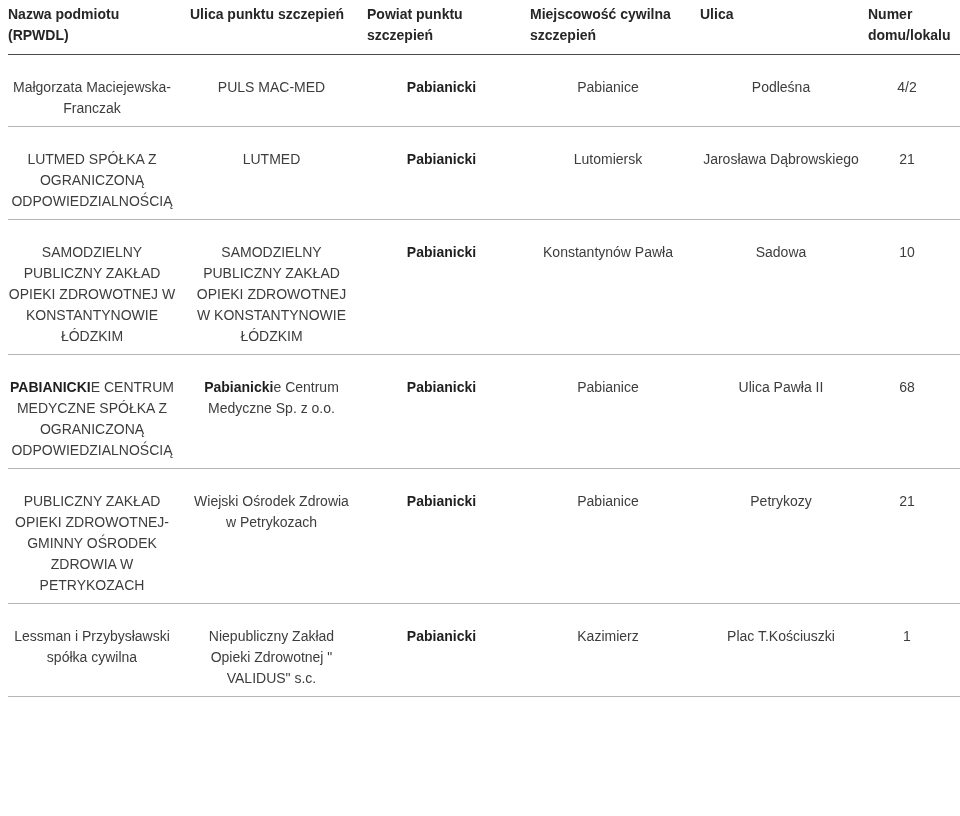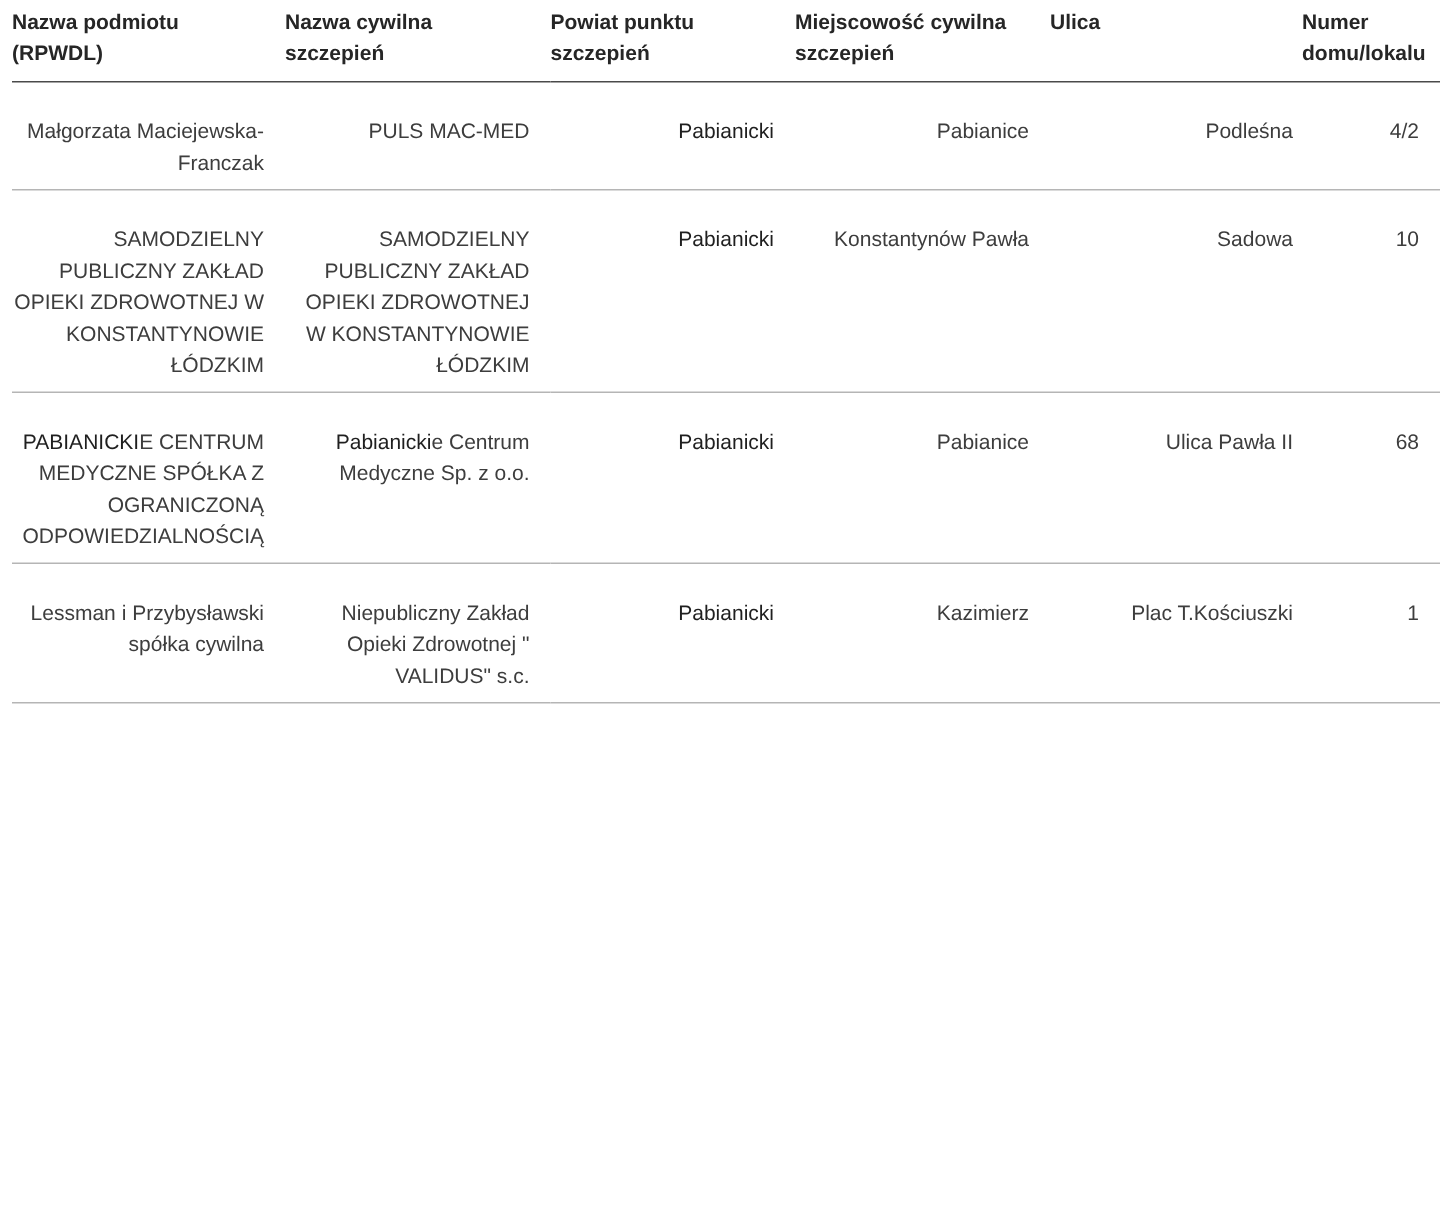--- a/index.html
+++ b/index.html
@@ -33,85 +33,101 @@
     text-align: left;
     vertical-align: top;
     font-size: 14px;
     line-height: 21px;
     font-weight: 700;
     color: #262626;
     padding: 4px 14px 8px 0;
     border-bottom: 1px solid #4a4a4a;
   }
   tbody td {
-    text-align: right;
+    text-align: center;
     vertical-align: top;
     font-size: 14px;
     line-height: 21px;
     font-weight: 400;
     color: #3d3d3d;
     padding: 22px 14px 7px 0;
     border-bottom: 1px solid #b5b5b5;
     word-wrap: break-word;
   }
   tbody td .hl {
-    font-weight: 400;
+    font-weight: 700;
     color: #1f1f1f;
   }
   tbody td.cell-ulica { padding-right: 6px; }
 </style>
 </head>
 <body>
 
 <div class="page">
   <table class="tbl">
     <colgroup>
       <col class="c-podmiot">
       <col class="c-punkt">
       <col class="c-powiat">
       <col class="c-miejscowosc">
       <col class="c-ulica">
       <col class="c-numer">
     </colgroup>
     <thead>
       <tr id="head-row">
           <th>Nazwa podmiotu (RPWDL)</th>
-          <th>Nazwa cywilna szczepień</th>
+          <th>Ulica punktu szczepień</th>
           <th>Powiat punktu szczepień</th>
           <th>Miejscowość cywilna szczepień</th>
           <th>Ulica</th>
           <th>Numer domu/lokalu</th>
         </tr>
     </thead>
     <tbody id="body-rows">
         <tr>
           <td class="cell-podmiot">Małgorzata Maciejewska-Franczak</td>
           <td class="cell-punkt">PULS MAC-MED</td>
           <td class="cell-powiat"><span class="hl">Pabianicki</span></td>
           <td class="cell-miejscowosc">Pabianice</td>
           <td class="cell-ulica">Podleśna</td>
           <td class="cell-numer">4/2</td>
+        </tr>
+        <tr>
+          <td class="cell-podmiot">LUTMED SPÓŁKA Z OGRANICZONĄ ODPOWIEDZIALNOŚCIĄ</td>
+          <td class="cell-punkt">LUTMED</td>
+          <td class="cell-powiat"><span class="hl">Pabianicki</span></td>
+          <td class="cell-miejscowosc">Lutomiersk</td>
+          <td class="cell-ulica">Jarosława Dąbrowskiego</td>
+          <td class="cell-numer">21</td>
         </tr>
         <tr>
           <td class="cell-podmiot">SAMODZIELNY PUBLICZNY ZAKŁAD OPIEKI ZDROWOTNEJ W KONSTANTYNOWIE ŁÓDZKIM</td>
           <td class="cell-punkt">SAMODZIELNY PUBLICZNY ZAKŁAD OPIEKI ZDROWOTNEJ W KONSTANTYNOWIE ŁÓDZKIM</td>
           <td class="cell-powiat"><span class="hl">Pabianicki</span></td>
           <td class="cell-miejscowosc">Konstantynów Pawła</td>
           <td class="cell-ulica">Sadowa</td>
           <td class="cell-numer">10</td>
         </tr>
         <tr>
           <td class="cell-podmiot"><span class="hl">PABIANICKI</span><span>E CENTRUM MEDYCZNE SPÓŁKA Z OGRANICZONĄ ODPOWIEDZIALNOŚCIĄ</span></td>
           <td class="cell-punkt"><span class="hl">Pabianicki</span><span>e Centrum Medyczne Sp. z o.o.</span></td>
           <td class="cell-powiat"><span class="hl">Pabianicki</span></td>
           <td class="cell-miejscowosc">Pabianice</td>
           <td class="cell-ulica">Ulica Pawła II</td>
           <td class="cell-numer">68</td>
         </tr>
         <tr>
+          <td class="cell-podmiot">PUBLICZNY ZAKŁAD OPIEKI ZDROWOTNEJ-GMINNY OŚRODEK ZDROWIA W PETRYKOZACH</td>
+          <td class="cell-punkt">Wiejski Ośrodek Zdrowia w Petrykozach</td>
+          <td class="cell-powiat"><span class="hl">Pabianicki</span></td>
+          <td class="cell-miejscowosc">Pabianice</td>
+          <td class="cell-ulica">Petrykozy</td>
+          <td class="cell-numer">21</td>
+        </tr>
+        <tr>
           <td class="cell-podmiot">Lessman i Przybysławski spółka cywilna</td>
           <td class="cell-punkt">Niepubliczny Zakład Opieki Zdrowotnej " VALIDUS" s.c.</td>
           <td class="cell-powiat"><span class="hl">Pabianicki</span></td>
           <td class="cell-miejscowosc">Kazimierz</td>
           <td class="cell-ulica">Plac T.Kościuszki</td>
           <td class="cell-numer">1</td>
         </tr>
       </tbody>
   </table>
 </div>

